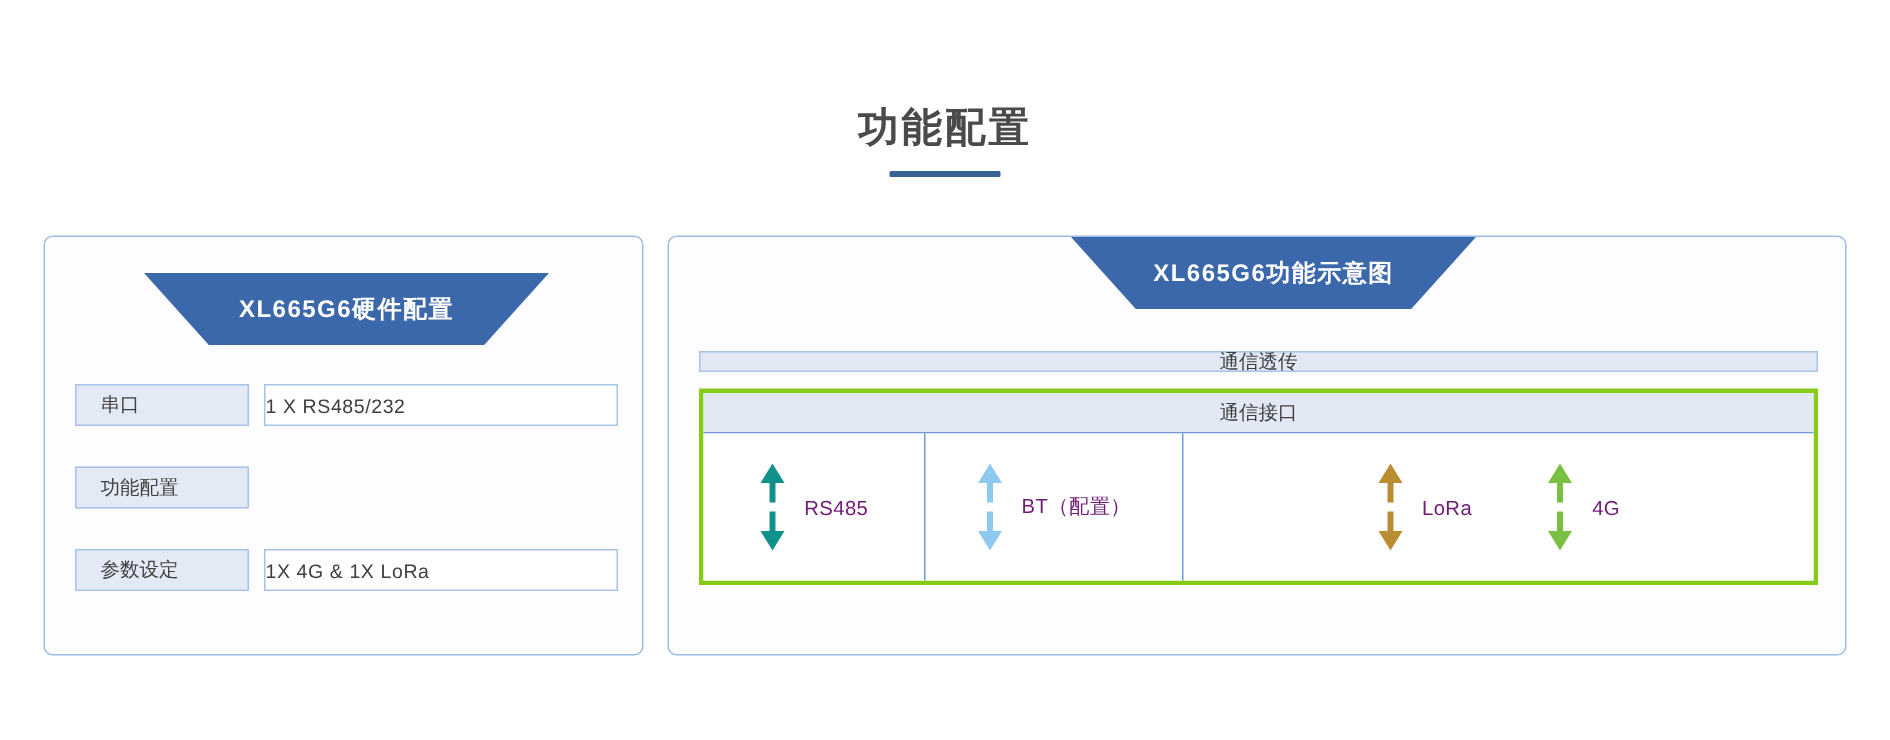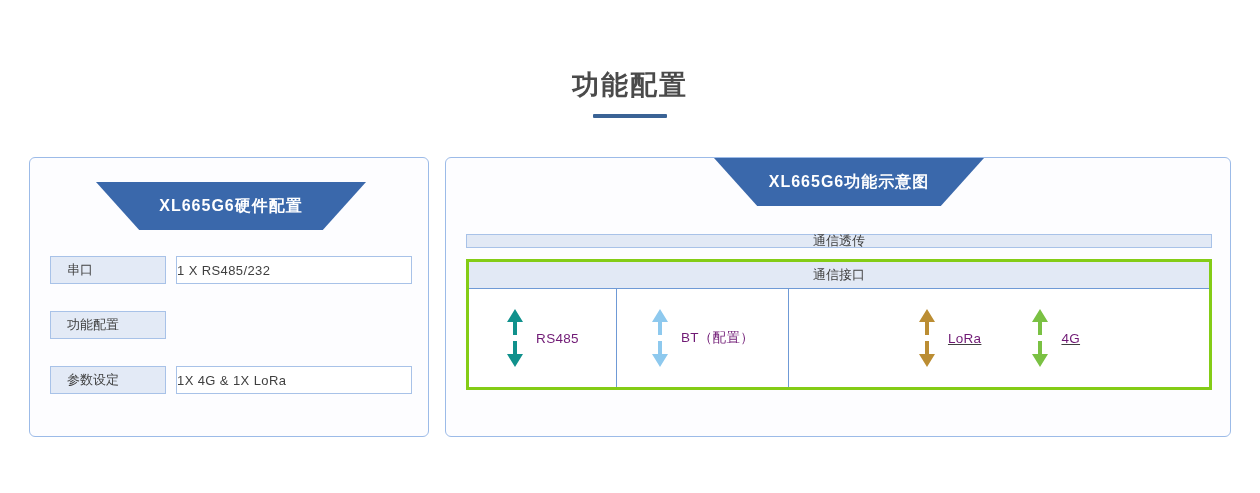--- a/index.html
+++ b/index.html
@@ -151,21 +151,21 @@
   .cell {
     display: flex;
     align-items: center;
     justify-content: center;
     box-sizing: border-box;
     border-right: 1px solid #6f9ad6;
   }
   .cell:last-child { border-right: none; }
   .cell-rs485 { width: 148px; }
   .cell-bt    { width: 172px; }
-  .cell-wide  { flex: 1; gap: 50px; text-decoration: underline; }
+  .cell-wide  { flex: 1; gap: 50px; }
 
   .port {
     display: flex;
     align-items: center;
     gap: 12px;
   }
   .port-label {
     font-size: 13.5px;
     color: #701a75;
     letter-spacing: 0.3px;

